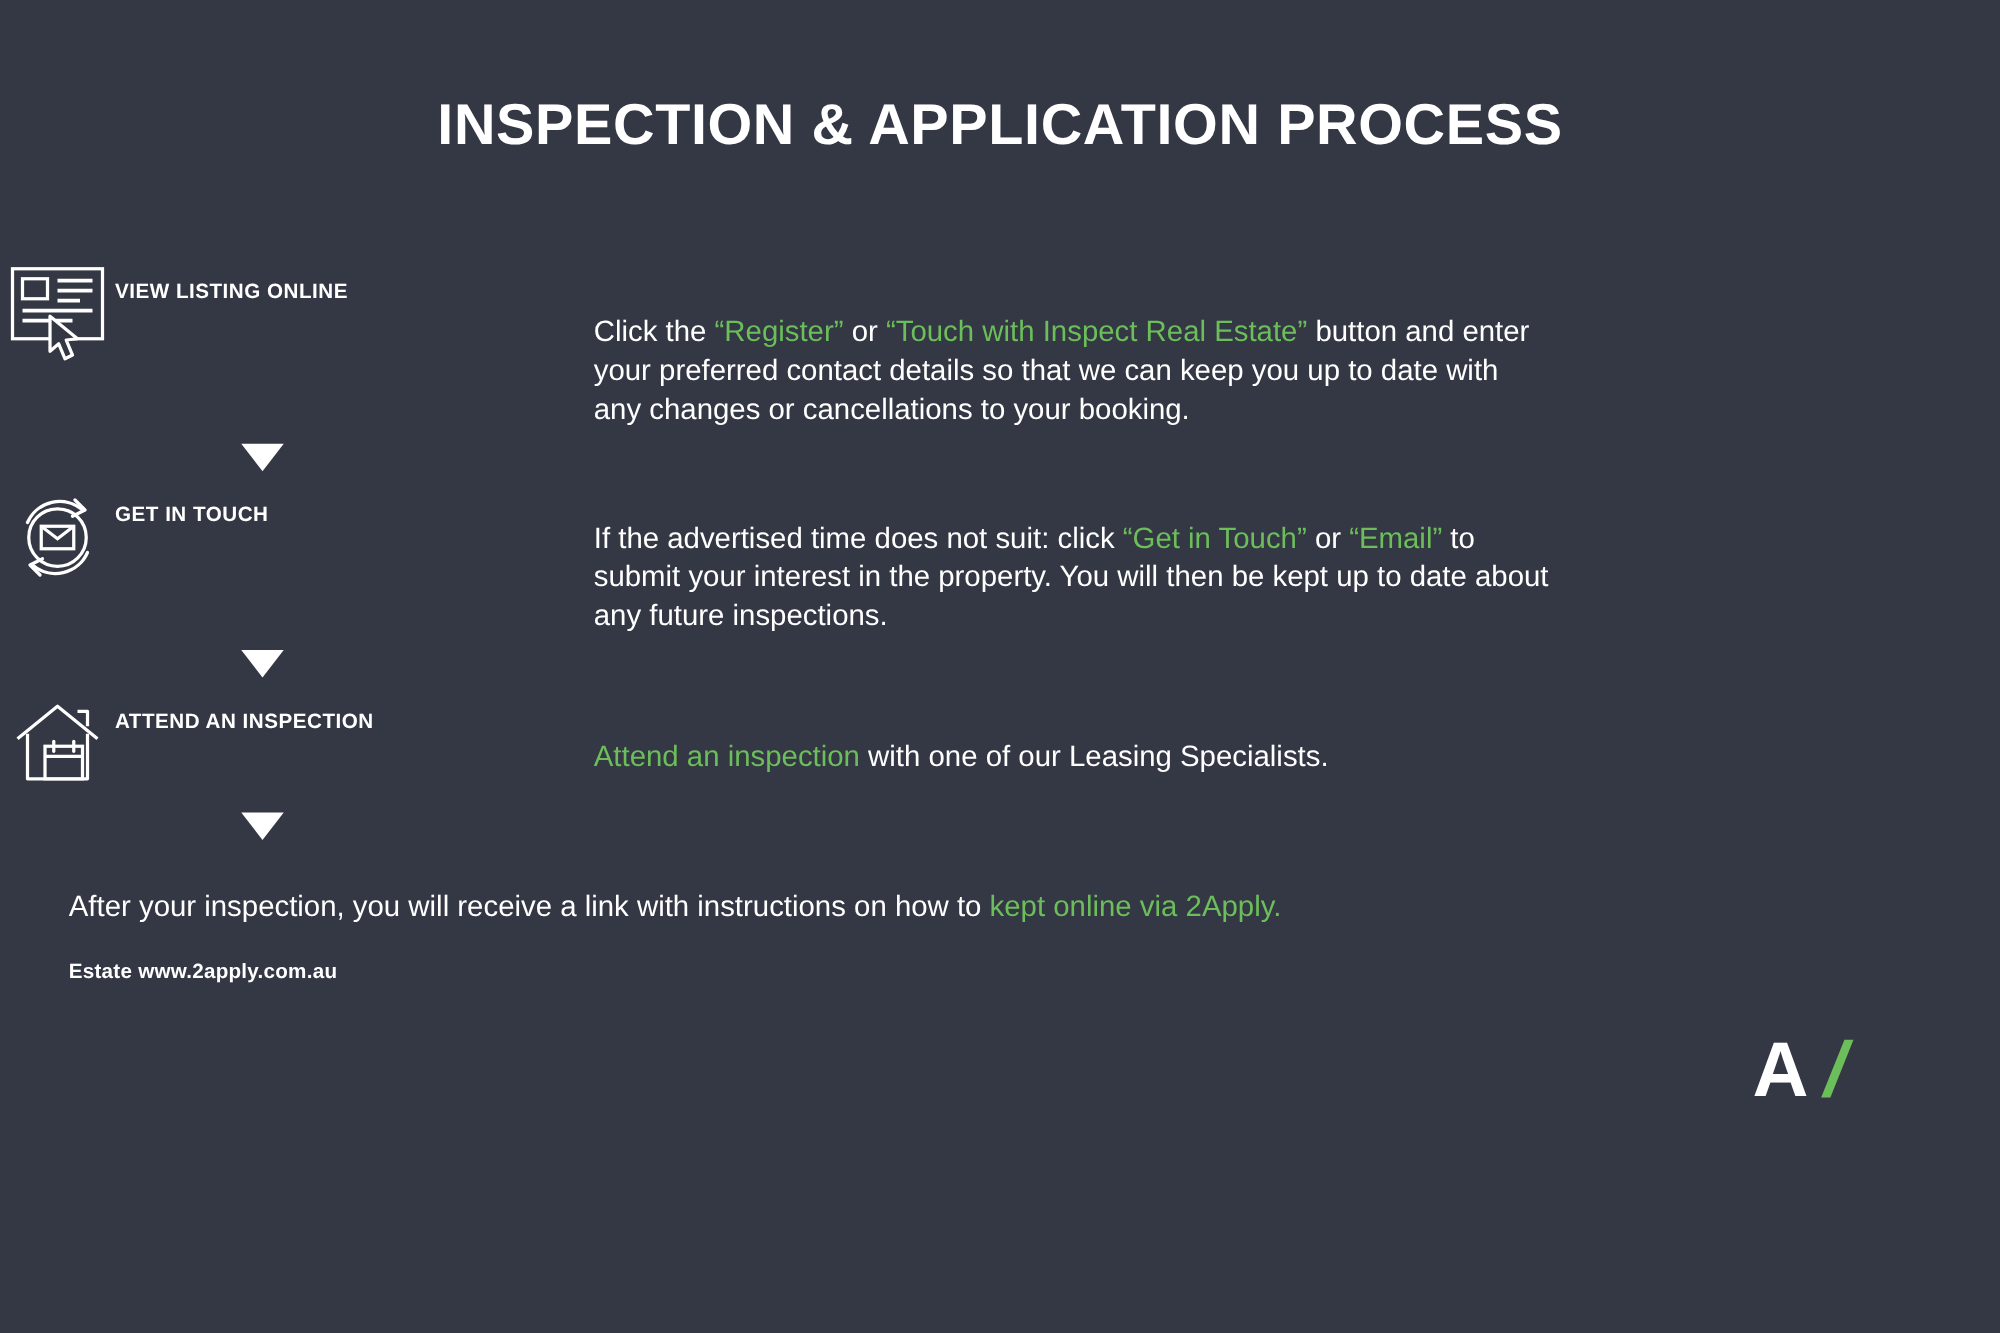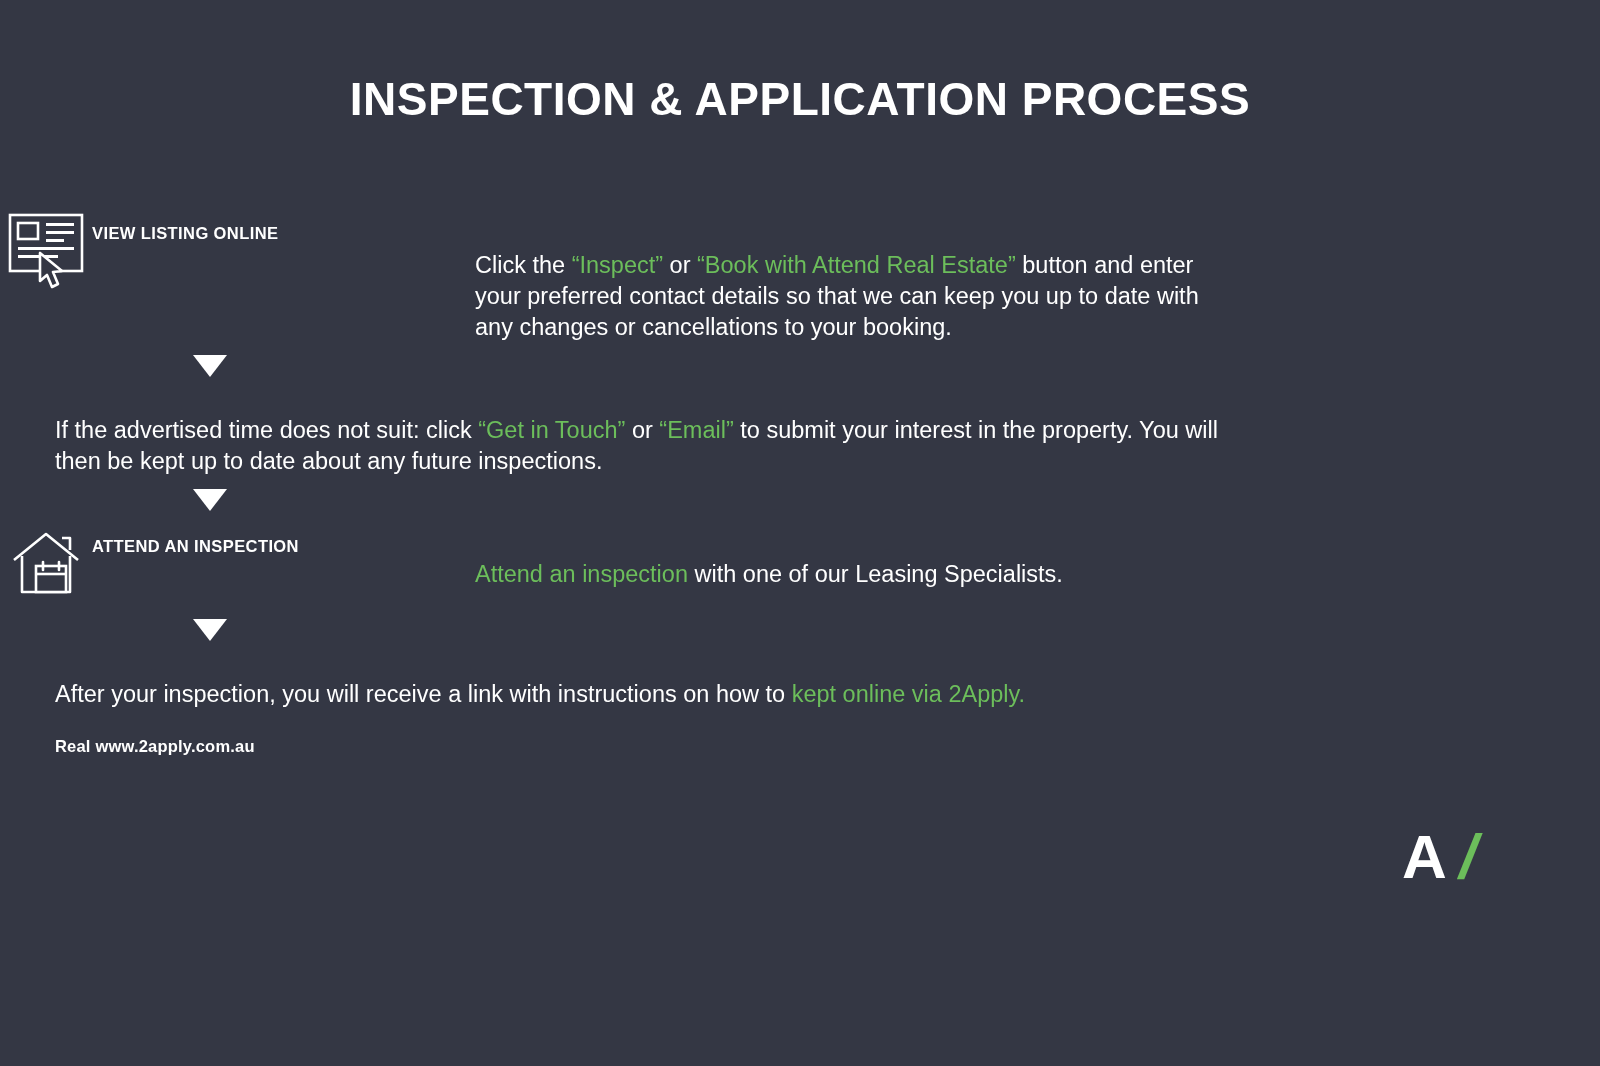--- a/index.html
+++ b/index.html
@@ -139,29 +139,43 @@
             <rect x="46" y="22" width="28" height="3" fill="#ffffff"></rect>
             <rect x="46" y="30" width="18" height="3" fill="#ffffff"></rect>
             <rect x="18" y="38" width="56" height="3" fill="#ffffff"></rect>
             <rect x="18" y="46" width="40" height="3" fill="#ffffff"></rect>
             <path d="M40 44 L40 72 L47 66 L52 78 L58 75 L53 63 L62 62 Z" fill="#343744" stroke="#ffffff" stroke-width="2.6" stroke-linejoin="round"></path>
           </svg>
         </div>
         <div class="step-label">VIEW LISTING ONLINE</div>
       </div>
       <div class="step-text">
-        Click the <span class="green">“Inspect”</span> or <span class="green">“Book with Attend Real Estate”</span> button and enter your preferred contact details so that we can keep you up to date with any changes or cancellations to your booking.
+        Click the <span class="green">“Register”</span> or <span class="green">“Touch with Inspect Real Estate”</span> button and enter your preferred contact details so that we can keep you up to date with any changes or cancellations to your booking.
       </div>
     </div>
 
     <div class="arrow">
         <span></span>
       </div>
 
     <div class="step step-2">
+      <div class="step-left">
+        <div class="icon-box">
+          <svg width="92" height="84" viewBox="0 0 92 84">
+            <circle cx="46" cy="42" r="23" fill="none" stroke="#ffffff" stroke-width="2.6"></circle>
+            <rect x="33" y="33" width="26" height="18" fill="none" stroke="#ffffff" stroke-width="2.6"></rect>
+            <path d="M33 33 L46 43 L59 33" fill="none" stroke="#ffffff" stroke-width="2.6"></path>
+            <path d="M22 30 A28 28 0 0 1 66 20" fill="none" stroke="#ffffff" stroke-width="2.6" stroke-linecap="round"></path>
+            <path d="M60 12 L68 20 L58 25" fill="none" stroke="#ffffff" stroke-width="2.6" stroke-linecap="round" stroke-linejoin="round"></path>
+            <path d="M70 54 A28 28 0 0 1 26 64" fill="none" stroke="#ffffff" stroke-width="2.6" stroke-linecap="round"></path>
+            <path d="M32 72 L24 64 L34 59" fill="none" stroke="#ffffff" stroke-width="2.6" stroke-linecap="round" stroke-linejoin="round"></path>
+          </svg>
+        </div>
+        <div class="step-label">GET IN TOUCH</div>
+      </div>
       <div class="step-text">
         If the advertised time does not suit: click <span class="green">“Get in Touch”</span> or <span class="green">“Email”</span> to submit your interest in the property. You will then be kept up to date about any future inspections.
       </div>
     </div>
 
     <div class="arrow">
         <span></span>
       </div>
 
     <div class="step step-3">
@@ -184,21 +198,21 @@
       </div>
     </div>
 
     <div class="arrow">
         <span></span>
       </div>
 
     <div class="step step-4">
       <div class="step-text">
         After your inspection, you will receive a link with instructions on how to <span class="green">kept online via 2Apply.</span>
-        <div class="visit">Real www.2apply.com.au</div>
+        <div class="visit">Estate www.2apply.com.au</div>
       </div>
     </div>
 
   </div>
 
   <div class="logo">
     <span>A</span>
     <span class="slash">/</span>
   </div>
 

